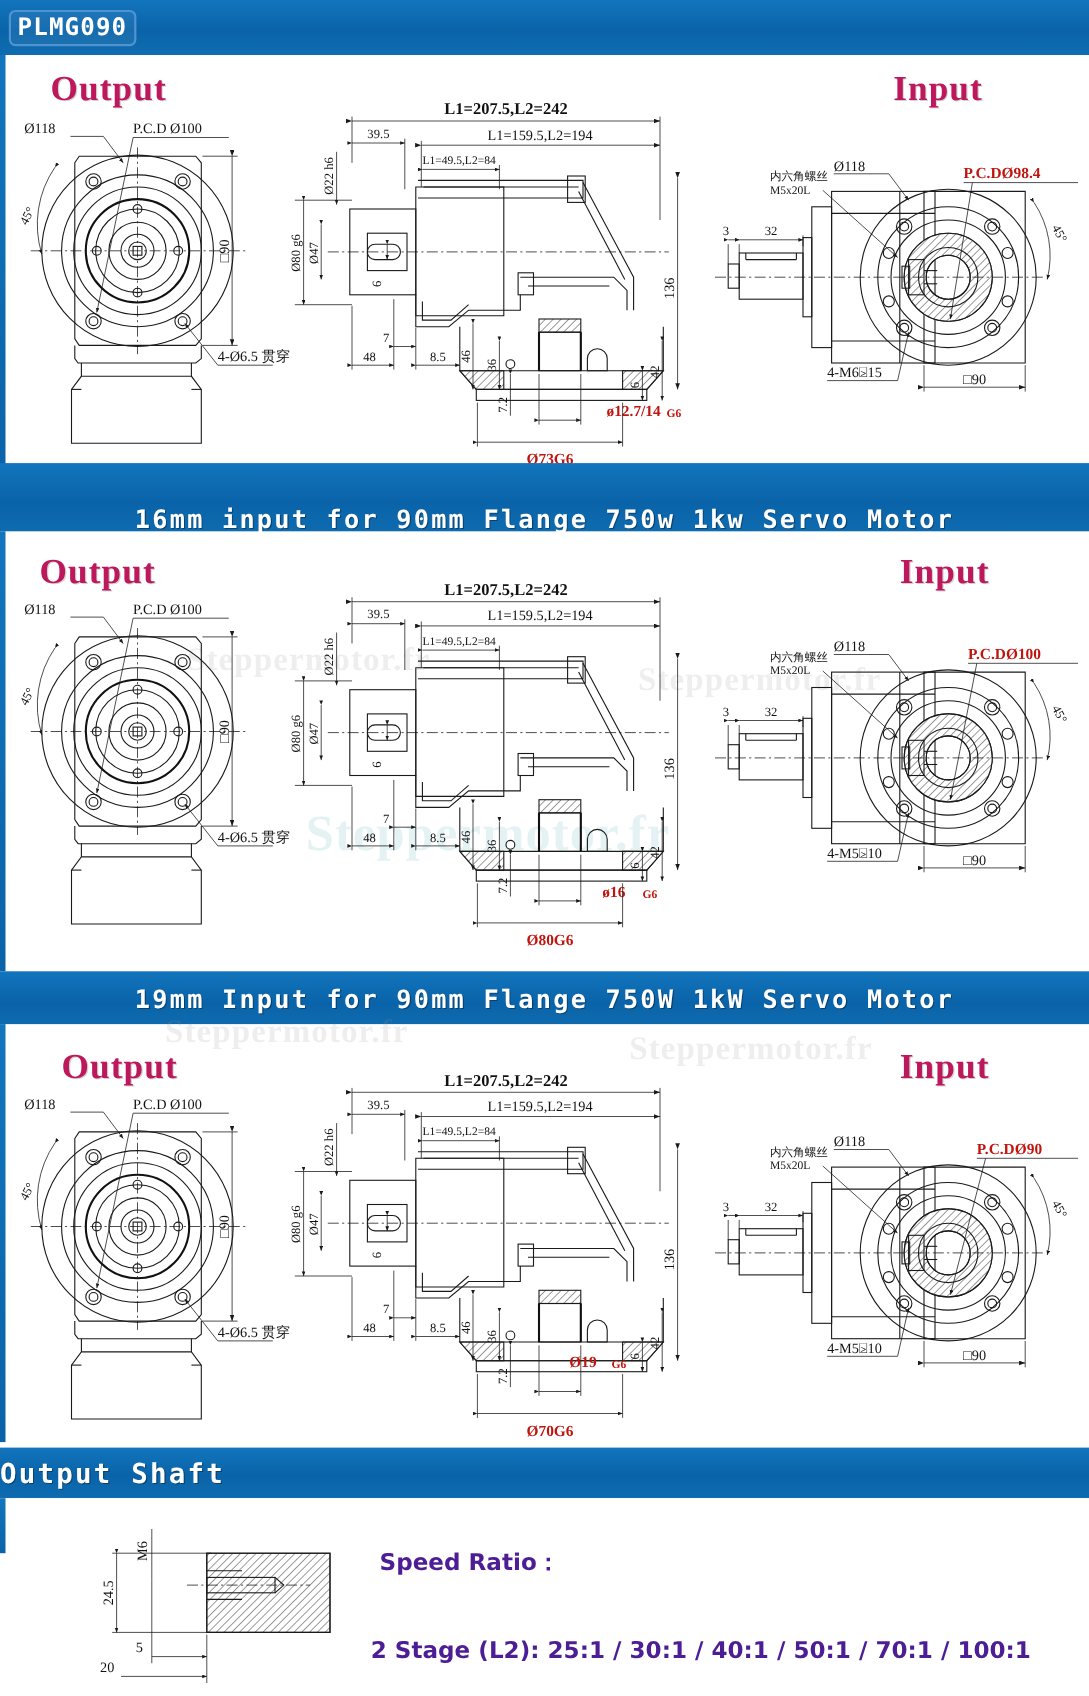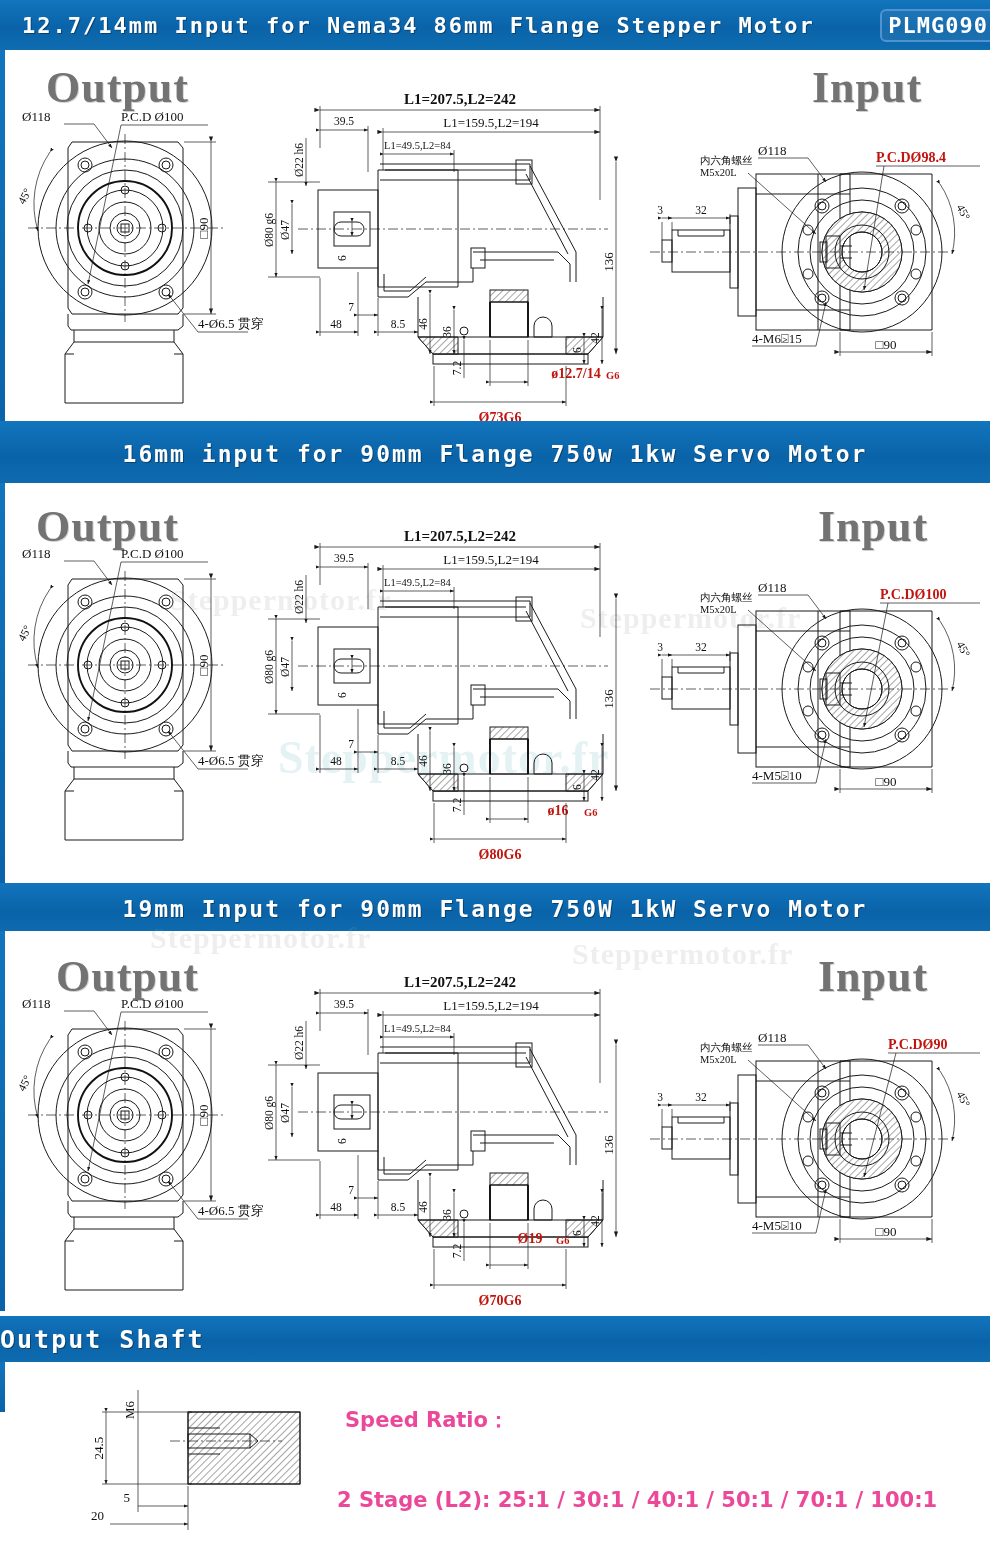--- a/index.html
+++ b/index.html
@@ -26,23 +26,23 @@
     color:#fff;font-weight:bold;letter-spacing:1px;
     padding:2px 6px;background:rgba(255,255,255,.06);
   }
 
   
   .panel{position:absolute;left:0;width:990px;background:#fff;}
   .sidestrip{position:absolute;left:0;top:0;width:5px;height:100%;
     background:linear-gradient(180deg,#1275bd,#0a63a8);}
 
   .side-label{
-    position:absolute;color:#737373;font-weight:bold;
+    position:absolute;color:#be185d;font-weight:bold;
     font-family:"Liberation Serif",serif;
-    font-size:44px;letter-spacing:1px;
+    font-size:32px;letter-spacing:1px;
     text-shadow:1px 1px 0 rgba(0,0,0,.18);
   }
 
   
   .wm{
     position:absolute;color:rgba(150,150,150,.16);
     font-family:"Liberation Serif",serif;font-weight:bold;
     font-size:30px;letter-spacing:1px;pointer-events:none;
     white-space:nowrap;
   }
@@ -61,21 +61,21 @@
   .t10{font-size:10.5px;}
   .t11{font-size:11.5px;}
   .t12{font-size:13px;}
   .t14{font-size:15px;font-weight:bold;}
   .red{fill:#c0150f;font-weight:bold;}
   .redb{fill:#c0150f;font-weight:bold;font-size:14px;}
 
   
   .spec{
     position:absolute;font-family:"DejaVu Sans",sans-serif;
-    font-weight:bold;color:#ec4899;white-space:nowrap;
+    font-weight:bold;color:#4c1d95;white-space:nowrap;
   }
 </style>
 </head>
 <body>
 
 <svg width="0" height="0" style="position:absolute">
   <defs>
     <pattern id="hatchp" width="5" height="5" patternTransform="rotate(45)" patternUnits="userSpaceOnUse">
       <rect width="5" height="5" fill="#fff"></rect>
       <line x1="0" y1="0" x2="0" y2="5" stroke="#1a1a1a" stroke-width="0.8"></line>
@@ -87,21 +87,20 @@
     <marker id="ah" markerWidth="9" markerHeight="9" refX="8" refY="3" orient="auto">
       <path d="M0,0 L8,3 L0,6 z" fill="#1a1a1a"></path>
     </marker>
     <marker id="ahs" markerWidth="7" markerHeight="7" refX="6" refY="2.4" orient="auto">
       <path d="M0,0 L6,2.4 L0,4.8 z" fill="#1a1a1a"></path>
     </marker>
   </defs>
 </svg>
 
 <div class="bar" style="top:0;height:50px;padding:0 8px;justify-content:space-between;">
-  <span class="bar-title" style="font-size:22px;margin-left:14px;">12.7/14mm Input for Nema34 86mm Flange Stepper Motor</span>
   <span class="bar-badge" style="font-size:22px;margin-right:2px;">PLMG090</span>
 </div>
 
 <div class="panel" style="top:50px;height:385px;">
   <div class="sidestrip"></div>
 
   <div class="side-label" style="left:46px;top:12px;">Output</div>
   <div class="side-label" style="left:812px;top:12px;">Input</div>
 
   <div class="dwg" style="left:8px;top:58px;">
@@ -350,21 +349,21 @@
       <line class="dim" x1="292" y1="202" x2="292" y2="226"></line>
       <text class="t12" x="246" y="219" text-anchor="middle">□90</text>
 
       <line class="dim" x1="112" y1="216" x2="176" y2="216"></line>
       <line class="dim" x1="176" y1="216" x2="186" y2="172" marker-end="url(#ahs)"></line>
       <text class="t12" x="112" y="213">4-M6⍄15</text>
     </svg>
   </div>
 </div>
 
-<div class="bar" style="top:421px;height:65px;justify-content:center;">
+<div class="bar" style="top:421px;height:65px;justify-content:center;align-items:flex-end;">
   <span class="bar-title" style="font-size:23px;">16mm input for 90mm Flange 750w 1kw Servo Motor</span>
 </div>
 
 <div class="panel" style="top:483px;height:400px;">
   <div class="sidestrip"></div>
 
   <div class="wm" style="left:170px;top:100px;">Steppermotor.fr</div>
   <div class="wm" style="left:580px;top:118px;">Steppermotor.fr</div>
   <div class="wm wm2" style="left:278px;top:248px;">Steppermotor.fr</div>
 

